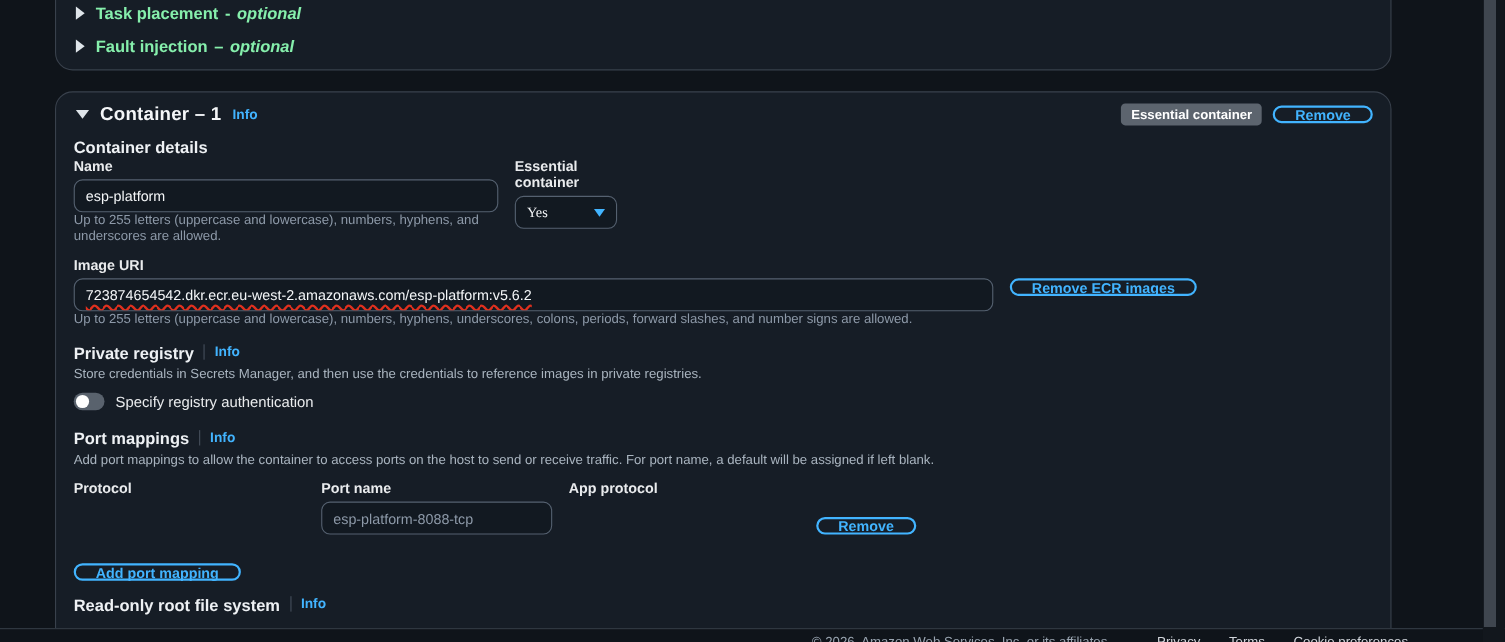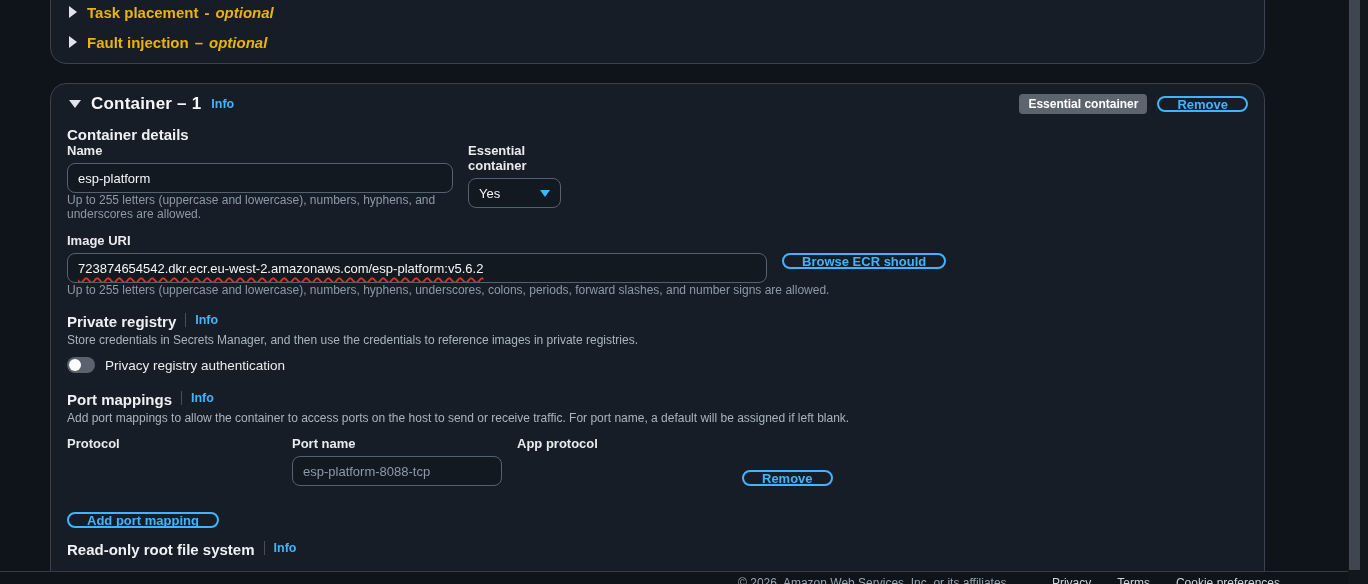--- a/index.html
+++ b/index.html
@@ -26,21 +26,21 @@
   .tri-right {
     width:0; height:0; margin:0 10px 0 2px;
     border-top:6px solid transparent; border-bottom:6px solid transparent;
     border-left:8px solid #dfe5ea;
   }
   .tri-down {
     width:0; height:0; margin:0 10px 0 2px;
     border-left:6px solid transparent; border-right:6px solid transparent;
     border-top:8px solid #dfe5ea;
   }
-  .collapsed-title { display:flex; gap:6px; align-items:baseline; font-size:15px; font-weight:700; color:#eab308; }
+  .collapsed-title { display:flex; gap:6px; align-items:baseline; font-size:15px; font-weight:700; color:#86efac; }
   .collapsed-title .it { font-style:italic; }
 
   
   .container-header { display:flex; align-items:center; justify-content:space-between; margin-bottom:12px; }
   .header-left { display:flex; align-items:center; }
   .panel-title { font-size:17px; font-weight:700; color:#f4f6f8; letter-spacing:0.2px; }
   .info-link { color:#42b4ff; font-size:12.5px; font-weight:700; margin-left:10px; cursor:pointer; text-decoration:none; }
   .header-right { display:flex; align-items:center; gap:10px; }
   .badge {
     background:#5c646e; color:#ffffff; font-size:12px; font-weight:700;
@@ -74,33 +74,33 @@
   .squiggle {
     text-decoration-line:underline;
     text-decoration-style:wavy;
     text-decoration-color:#e0301e;
     text-decoration-thickness:2px;
     text-underline-offset:4px;
   }
   .select {
     height:30px; background:#121921; border:1px solid #556170; border-radius:8px;
     display:flex; align-items:center; justify-content:space-between;
-    padding:0 10px; font-size:13px; color:#f4f6f8; cursor:pointer;
+    padding:0 10px; font-size:13px; color:#f4f6f8; cursor:pointer;font-family:Liberation Serif, serif;
   }
   .caret-down {
     width:0; height:0;
     border-left:5px solid transparent; border-right:5px solid transparent;
     border-top:7px solid #42b4ff;
   }
   .caret-down.muted { border-top-color:#aeb8c2; }
 
   .row { display:flex; gap:15px; }
   .col-name { width:386px; }
   .col-essential { width:93px; }
-  .col-uri { width:700px; }
+  .col-uri { width:836px; }
   .col-210 { width:210px; }
   .mt12 { margin-top:12px; }
   .mt16 { margin-top:16px; }
   .mt18 { margin-top:18px; }
 
   
   .toggle-row { display:flex; align-items:center; margin-top:9px; cursor:pointer; }
   .toggle {
     width:28px; height:16px; border-radius:8px; background:#59626d; position:relative; flex:0 0 auto;
   }
@@ -181,36 +181,36 @@
     </div>
 
     <div class="mt12">
       <label class="field-label">Image URI</label>
       <div class="row">
         <div class="col-uri">
           <div class="fake-input">
             <span class="squiggle">723874654542.dkr.ecr.eu-west-2.amazonaws.com/esp-platform:v5.6.2</span>
           </div>
         </div>
-        <button class="btn">Browse ECR should</button>
+        <button class="btn">Remove ECR images</button>
       </div>
       <div class="helper">Up to 255 letters (uppercase and lowercase), numbers, hyphens, underscores, colons, periods, forward slashes, and number signs are allowed.</div>
     </div>
   </div>
 
   <div class="mt16">
     <div class="section-heading-row">
       <span class="section-heading">Private registry</span>
       <span class="vdivider"></span>
       <a class="info-link" style="margin-left:0;">Info</a>
     </div>
     <div class="desc">Store credentials in Secrets Manager, and then use the credentials to reference images in private registries.</div>
     <div class="toggle-row">
       <span class="toggle"></span>
-      <span class="toggle-label">Privacy registry authentication</span>
+      <span class="toggle-label">Specify registry authentication</span>
     </div>
   </div>
 
   <div class="mt18">
     <div class="section-heading-row">
       <span class="section-heading">Port mappings</span>
       <span class="vdivider"></span>
       <a class="info-link" style="margin-left:0;">Info</a>
     </div>
     <div class="desc" style="margin-bottom:10px;">Add port mappings to allow the container to access ports on the host to send or receive traffic. For port name, a default will be assigned if left blank.</div>

